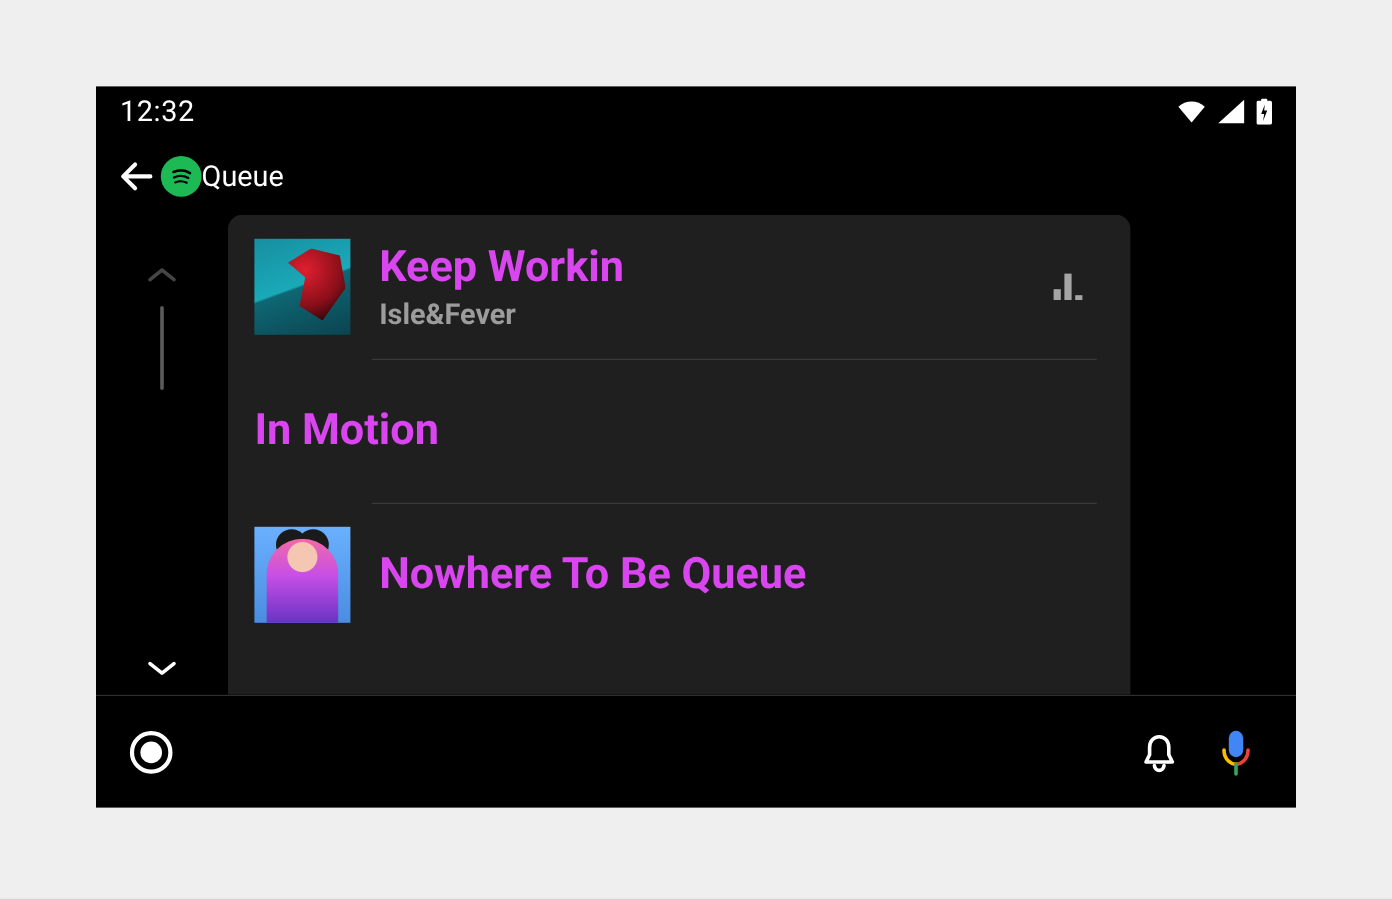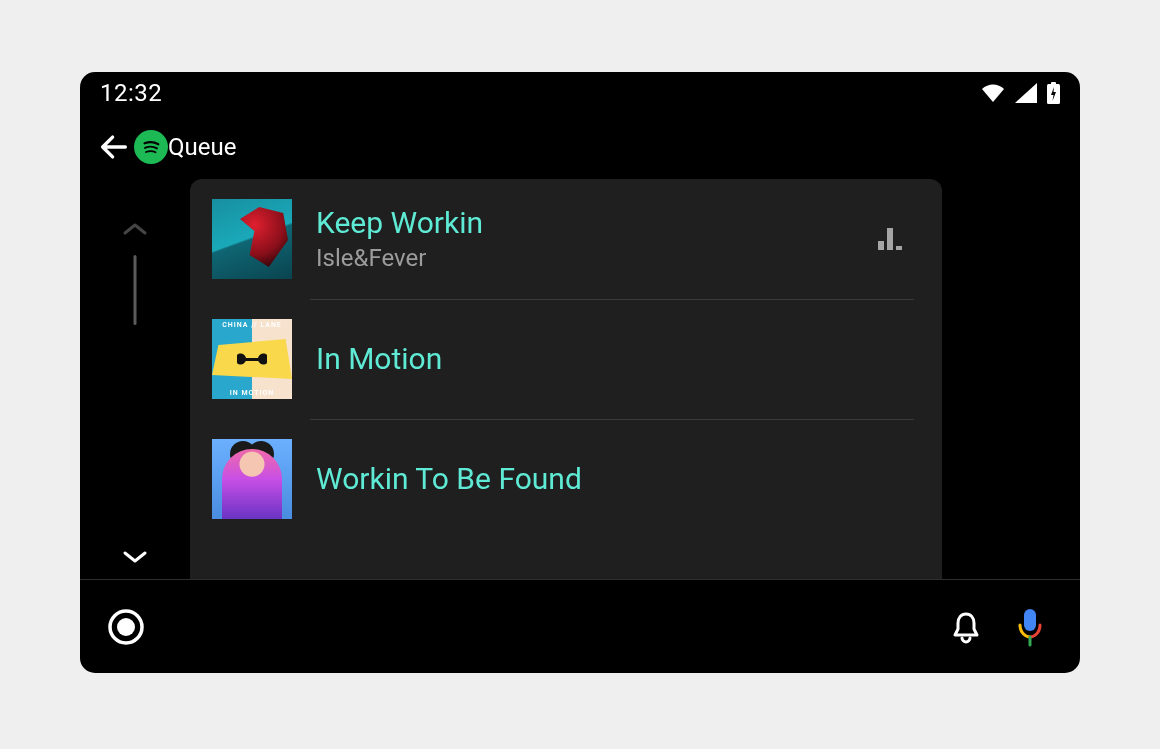--- a/index.html
+++ b/index.html
@@ -12,21 +12,20 @@
   }
   .device {
     position: absolute;
     left: 80px;
     top: 72px;
     width: 1000px;
     height: 601px;
     background: #000;
     display: flex;
     flex-direction: column;
-    border-radius: 15px;
   }
 
   
   .status-bar {
     height: 42px;
     display: flex;
     align-items: center;
     justify-content: space-between;
     padding: 0 20px 0 20px;
   }
@@ -124,29 +123,29 @@
     background: #3a3a3a;
   }
   .art {
     width: 80px; height: 80px;
     flex-shrink: 0;
     background: #333;
     display:block;
   }
   .track-text { flex: 1; min-width: 0; }
   .track-title {
-    color: #5eead4;
-    font-size: 30px;
-    font-weight: 400;
+    color: #d946ef;
+    font-size: 36px;
+    font-weight: 700;
     line-height: 1.15;
   }
   .track-artist {
     color: #9c9c9c;
     font-size: 24px;
-    font-weight: 400;
+    font-weight: 700;
     margin-top: 4px;
   }
   .now-playing {
     width: 34px;
     display:flex; align-items:flex-end; gap:3px;
     height: 22px;
   }
   .now-playing span {
     background: #a5a5a5;
     width: 6px;
@@ -304,33 +303,29 @@
           <div class="track-artist">Isle&amp;Fever</div>
         </div>
         <div class="now-playing">
           <span></span>
             <span></span>
             <span></span>
         </div>
       </div>
 
       <div class="track">
-        <div class="art art2">
-          <div class="bandtop">CHINA // LANE</div>
-          <div class="bandbot">IN MOTION</div>
-        </div>
         <div class="track-text">
           <div class="track-title">In Motion</div>
         </div>
       </div>
 
       <div class="track">
         <div class="art art3"></div>
         <div class="track-text">
-          <div class="track-title">Workin To Be Found</div>
+          <div class="track-title">Nowhere To Be Queue</div>
         </div>
       </div>
     </div>
   </div>
 
   <div class="navbar">
     <div class="nav-left">
       <div class="nav-icon">
         <svg width="40" height="40" viewBox="0 0 40 40">
           <circle cx="20" cy="20" r="16" stroke="#fff" stroke-width="3.5" fill="none"></circle>

